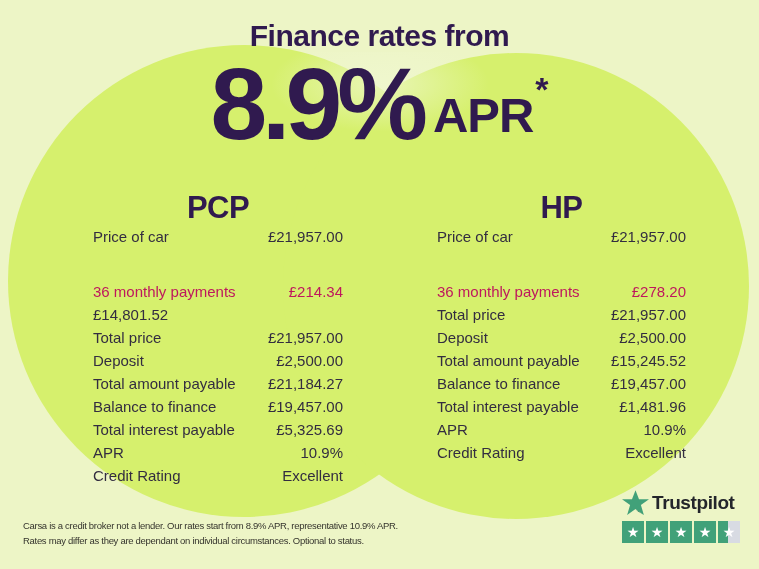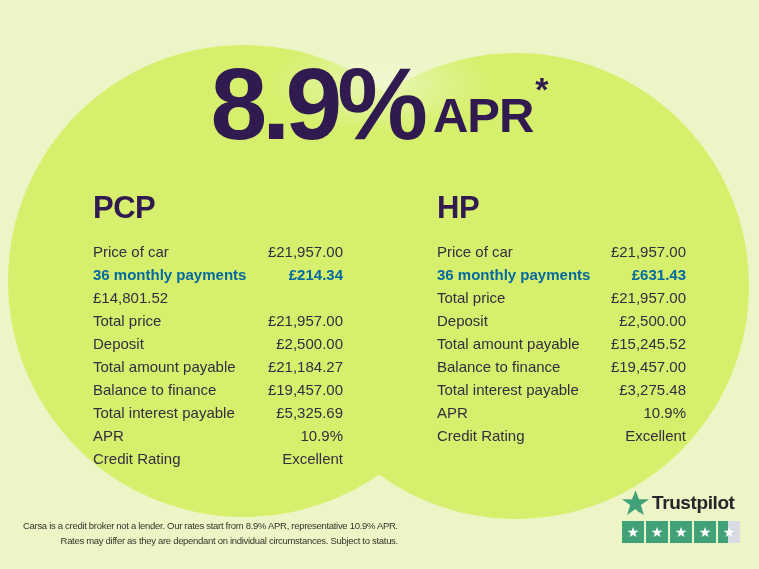--- a/index.html
+++ b/index.html
@@ -31,33 +31,32 @@
     color:#301a4f;font-weight:bold;
   }
   .hero .rate{font-size:102px;line-height:0.93;letter-spacing:-5px;}
   .hero .apr{font-size:49px;line-height:1;margin:0 0 12px 10px;letter-spacing:-1px;}
   .hero .ast{font-size:34px;line-height:1;margin:0 0 46px 2px;}
   
   .finance-col{position:absolute;top:191px;color:#332d40;}
   .finance-col.pcp{left:93px;width:250px;}
   .finance-col.hp{left:437px;width:249px;}
   .col-title{
-    font-size:31px;font-weight:bold;color:#301a4f;
-    letter-spacing:-0.5px;line-height:1.1;margin-bottom:15px;
+    text-align:center;font-size:31px;font-weight:bold;color:#301a4f;
+    letter-spacing:-0.5px;line-height:1.1;
   }
   .frow{display:flex;justify-content:space-between;font-size:15px;line-height:23px;}
-  .frow.bold{font-weight:bold;color:#0369a1;}
+  .frow.bold{font-weight:normal;color:#be185d;margin-top:32px;}
   .frow .flabel{white-space:nowrap;text-align:center;}
   .frow .fvalue{white-space:nowrap;text-align:right;}
   
   .disclaimer{
     position:absolute;left:23px;top:519px;
     font-size:9.5px;line-height:14.5px;letter-spacing:-0.3px;
     color:#35342d;
-    text-align:right;
   }
   .disclaimer div{white-space:nowrap;}
   
   .trustpilot{position:absolute;left:622px;top:490px;width:122px;}
   .tp-logo-row{display:flex;align-items:center;gap:3px;}
   .tp-wordmark{font-size:19px;font-weight:700;letter-spacing:-0.4px;color:#23252b;}
   .tp-stars{display:flex;gap:2px;margin-top:5px;}
   .tp-box{
     width:22px;height:22px;background:#41a179;
     display:flex;align-items:center;justify-content:center;
@@ -67,20 +66,21 @@
 </style>
 </head>
 <body>
 
 <div class="canvas">
 
   <div class="circle left"></div>
   <div class="circle right"></div>
   <div class="wedge-glow"></div>
 
+  <div class="main-title">Finance rates from</div>
 
   <div class="hero">
     <span class="rate">8.9%</span>
     <span class="apr">APR</span>
     <span class="ast">*</span>
   </div>
 
   <div class="finance-col pcp">
     <div class="col-title">PCP</div>
     <div class="frow">
@@ -125,55 +125,55 @@
   </div>
 
   <div class="finance-col hp">
     <div class="col-title">HP</div>
     <div class="frow">
       <span class="flabel">Price of car</span>
       <span class="fvalue">£21,957.00</span>
     </div>
     <div class="frow bold">
       <span class="flabel">36 monthly payments</span>
-      <span class="fvalue">£631.43</span>
+      <span class="fvalue">£278.20</span>
     </div>
     <div class="frow">
       <span class="flabel">Total price</span>
       <span class="fvalue">£21,957.00</span>
     </div>
     <div class="frow">
       <span class="flabel">Deposit</span>
       <span class="fvalue">£2,500.00</span>
     </div>
     <div class="frow">
       <span class="flabel">Total amount payable</span>
       <span class="fvalue">£15,245.52</span>
     </div>
     <div class="frow">
       <span class="flabel">Balance to finance</span>
       <span class="fvalue">£19,457.00</span>
     </div>
     <div class="frow">
       <span class="flabel">Total interest payable</span>
-      <span class="fvalue">£3,275.48</span>
+      <span class="fvalue">£1,481.96</span>
     </div>
     <div class="frow">
       <span class="flabel">APR</span>
       <span class="fvalue">10.9%</span>
     </div>
     <div class="frow">
       <span class="flabel">Credit Rating</span>
       <span class="fvalue">Excellent</span>
     </div>
   </div>
 
   <div class="disclaimer">
     <div>Carsa is a credit broker not a lender. Our rates start from 8.9% APR, representative 10.9% APR.</div>
-    <div>Rates may differ as they are dependant on individual circumstances. Subject to status.</div>
+    <div>Rates may differ as they are dependant on individual circumstances. Optional to status.</div>
   </div>
 
   <div class="trustpilot">
     <div class="tp-logo-row">
       <svg width="27" height="26" viewBox="0 0 100 95" aria-hidden="true">
         <polygon fill="#41a179" points="50,0 63,34 100,34 70,55 81,92 50,70 19,92 30,55 0,34 37,34"></polygon>
         <polygon fill="#2f7f5e" points="50,70 81,92 58,78"></polygon>
       </svg>
       <span class="tp-wordmark">Trustpilot</span>
     </div>

